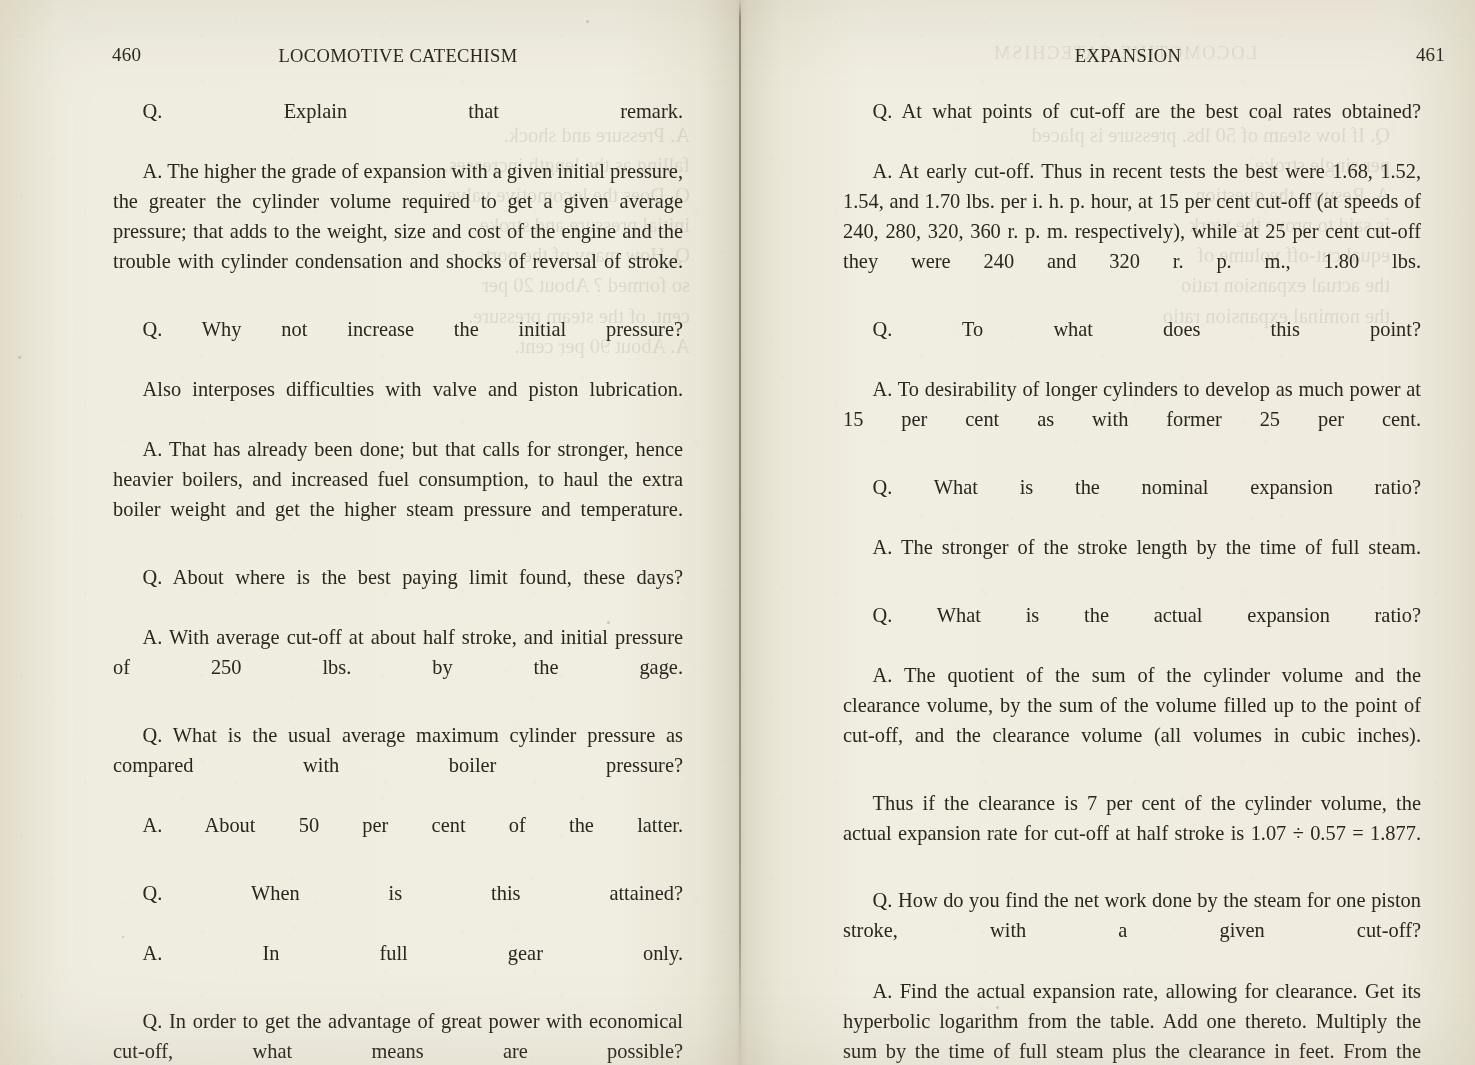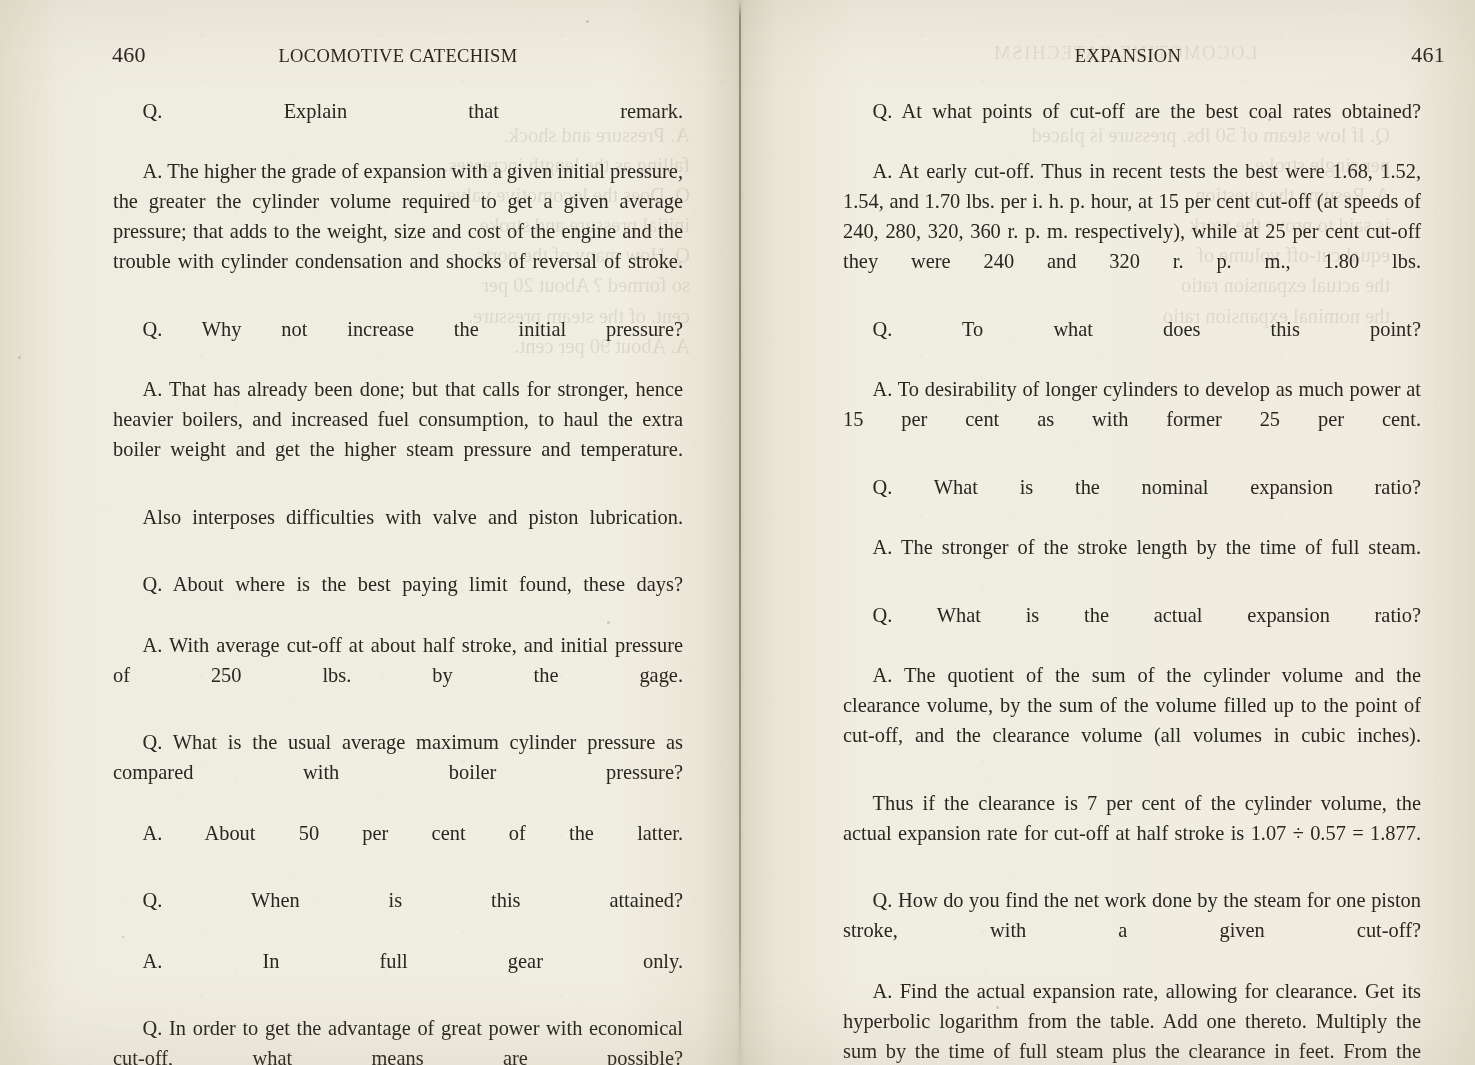--- a/index.html
+++ b/index.html
@@ -98,21 +98,21 @@
     top: 43px;
     height: 26px;
     line-height: 26px;
     font-size: 18.5px;
     letter-spacing: .09em;
     white-space: nowrap;
   }
   .folio {
     position: absolute;
     top: 42px;
-    font-size: 22px;
+    font-size: 19px;
     line-height: 26px;
     letter-spacing: .01em;
   }
   
   .page-left .folio      { left: 112px; }
   .page-left .head-title { left: 113px; width: 570px; text-align: center; }
   
   .page-right .head-title { left: 103px; width: 570px; text-align: center; }
   .page-right .folio      { right: 60px; text-align: center; }
 
@@ -210,22 +210,22 @@
 the actual expansion ratio
 the nominal expansion ratio</div>
 
   <div class="page page-left">
     <div class="folio">460</div>
     <div class="running-head head-title sp">LOCOMOTIVE  CATECHISM</div>
     <div class="measure">
         <p class="q">Q. Explain that remark.</p>
         <p class="a">A. The higher the grade of expansion with a given initial pressure, the greater the cylinder volume required to get a given average pressure; that adds to the weight, size and cost of the engine and the trouble with cylinder condensation and shocks of reversal of stroke.</p>
         <p class="q">Q. Why not increase the initial pressure?</p>
+        <p class="a gap">Also interposes difficulties with valve and piston lubrication.</p>
         <p class="a">A. That has already been done; but that calls for stronger, hence heavier boilers, and increased fuel consumption, to haul the extra boiler weight and get the higher steam pressure and temperature.</p>
-        <p class="a gap">Also interposes difficulties with valve and piston lubrication.</p>
         <p class="q">Q. About where is the best paying limit found, these days?</p>
         <p class="a">A. With average cut-off at about half stroke, and initial pressure of 250 lbs. by the gage.</p>
         <p class="q">Q. What is the usual average maximum cylinder pressure as compared with boiler pressure?</p>
         <p class="a">A. About 50 per cent of the latter.</p>
         <p class="q">Q. When is this attained?</p>
         <p class="a">A. In full gear only.</p>
         <p class="q">Q. In order to get the advantage of great power with economical cut-off, what means are possible?</p>
       </div>
   </div>
 

